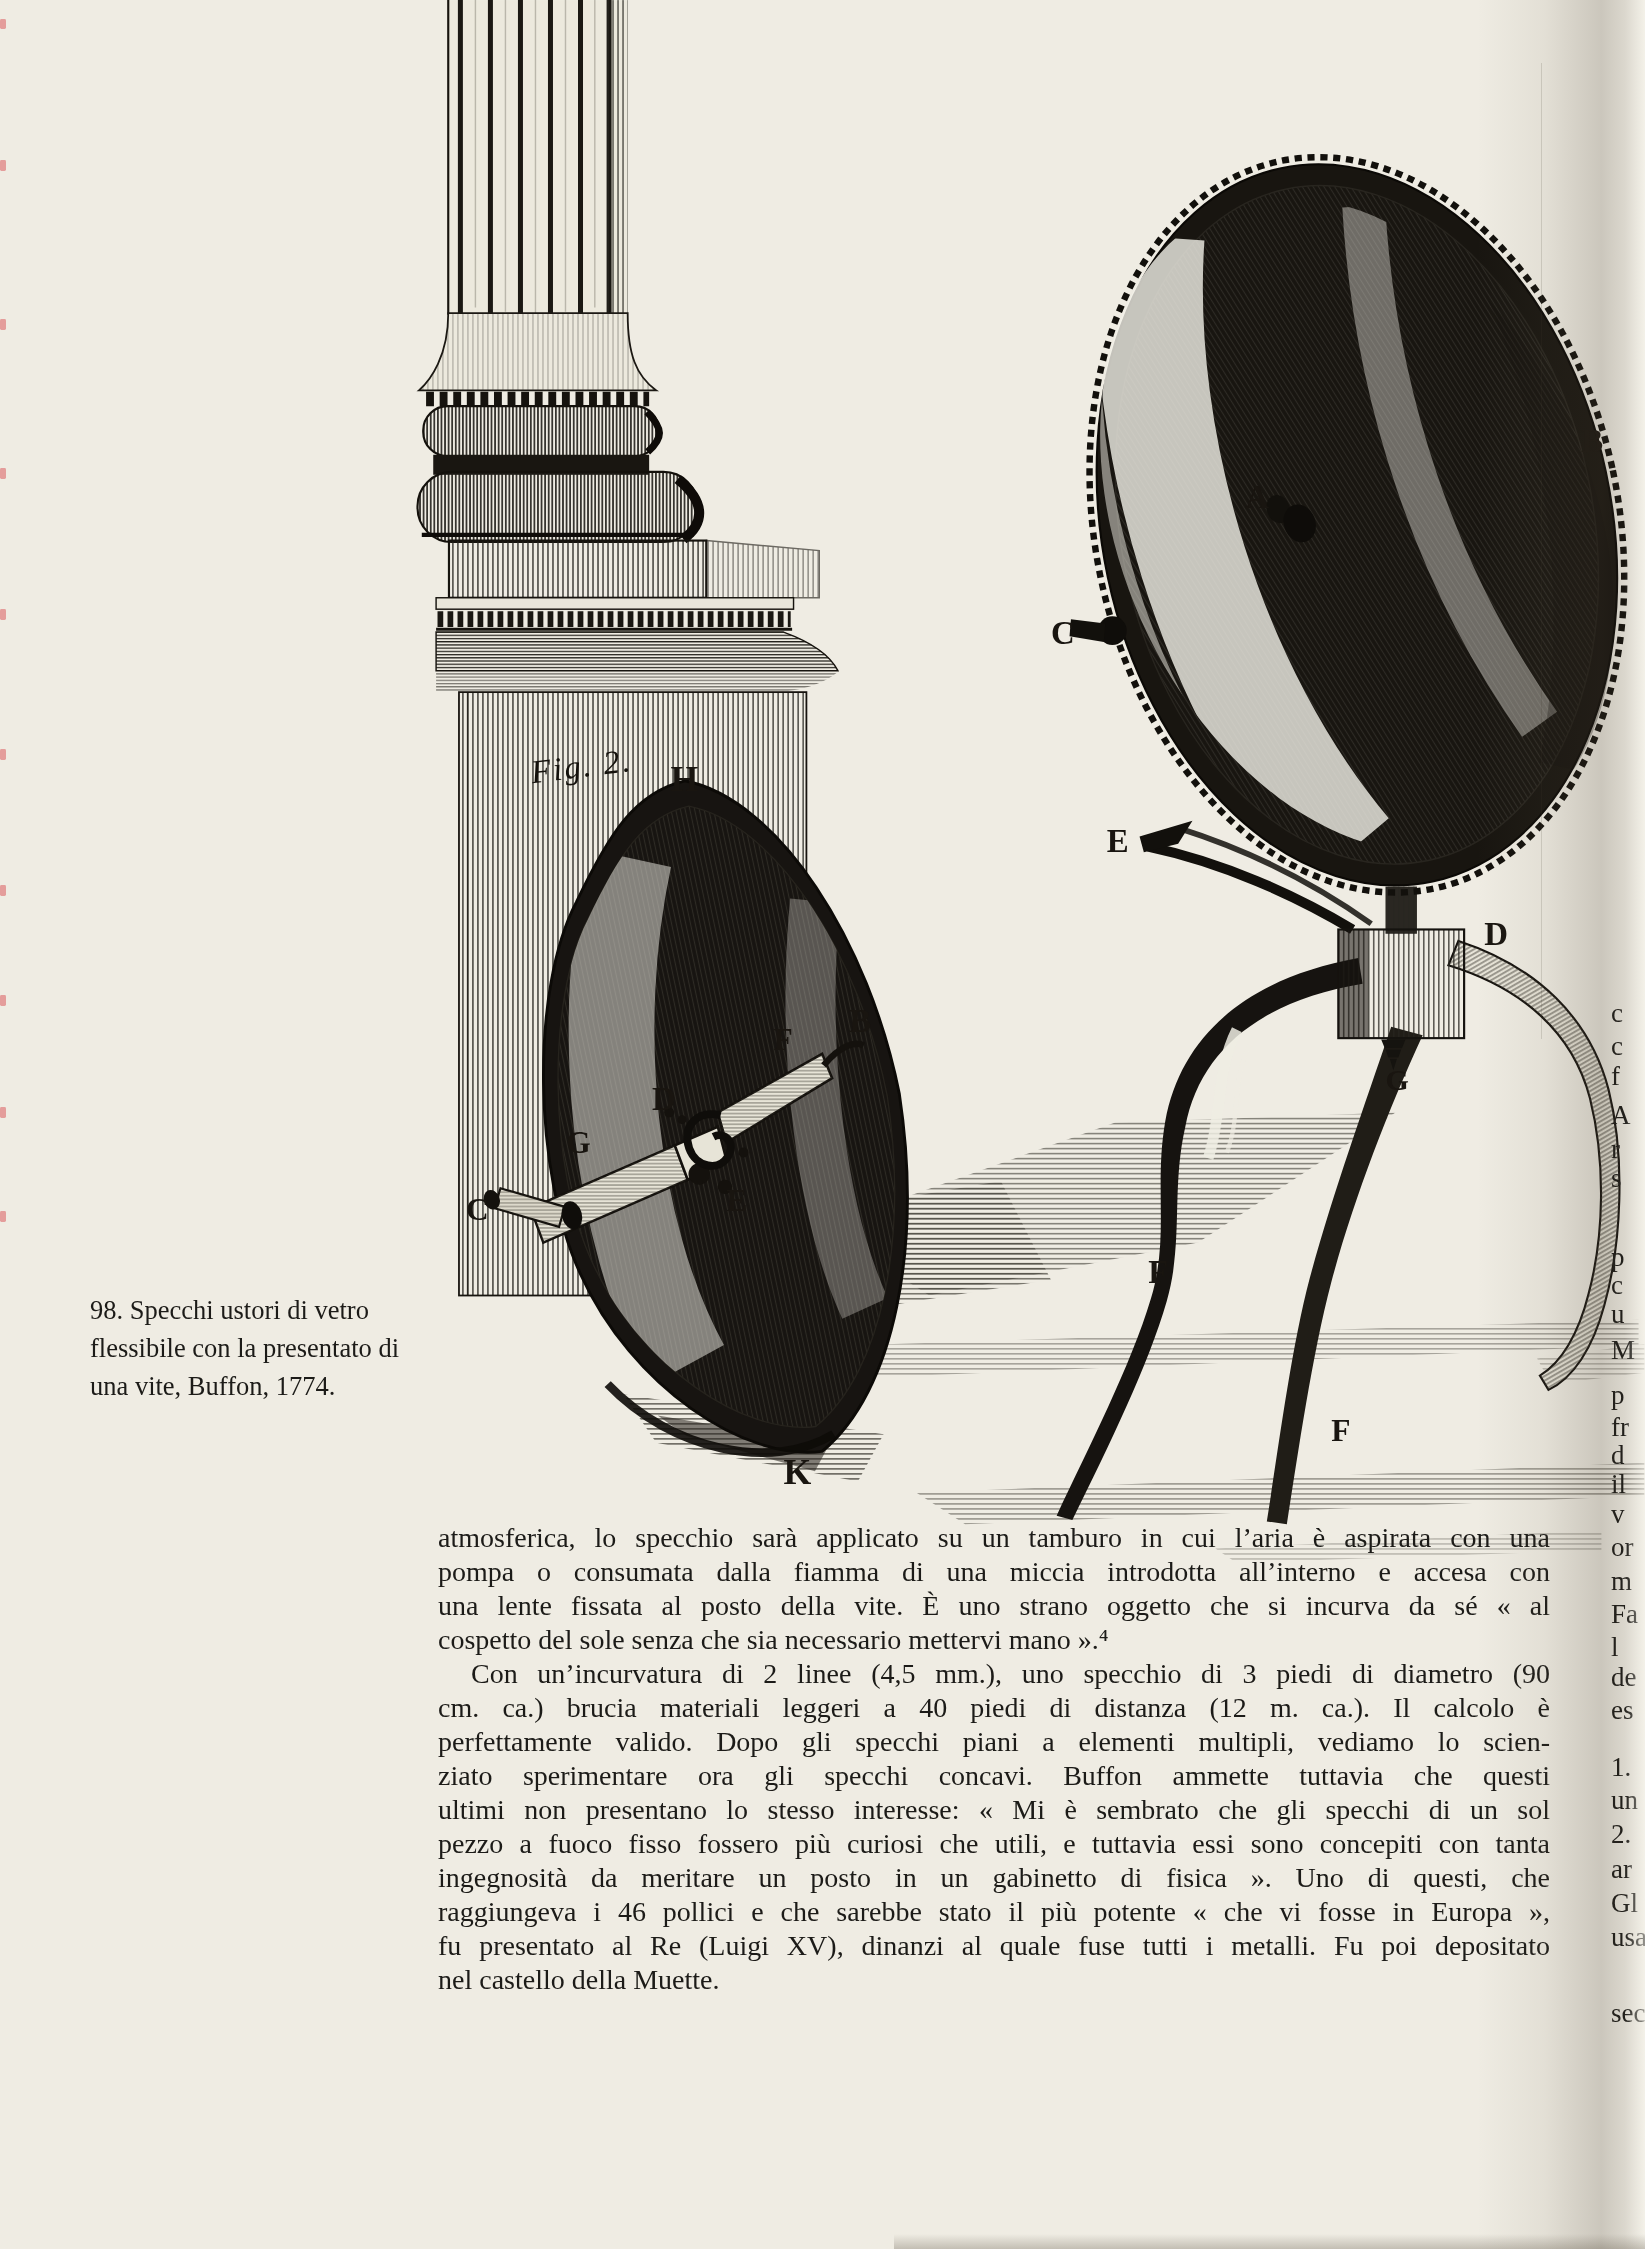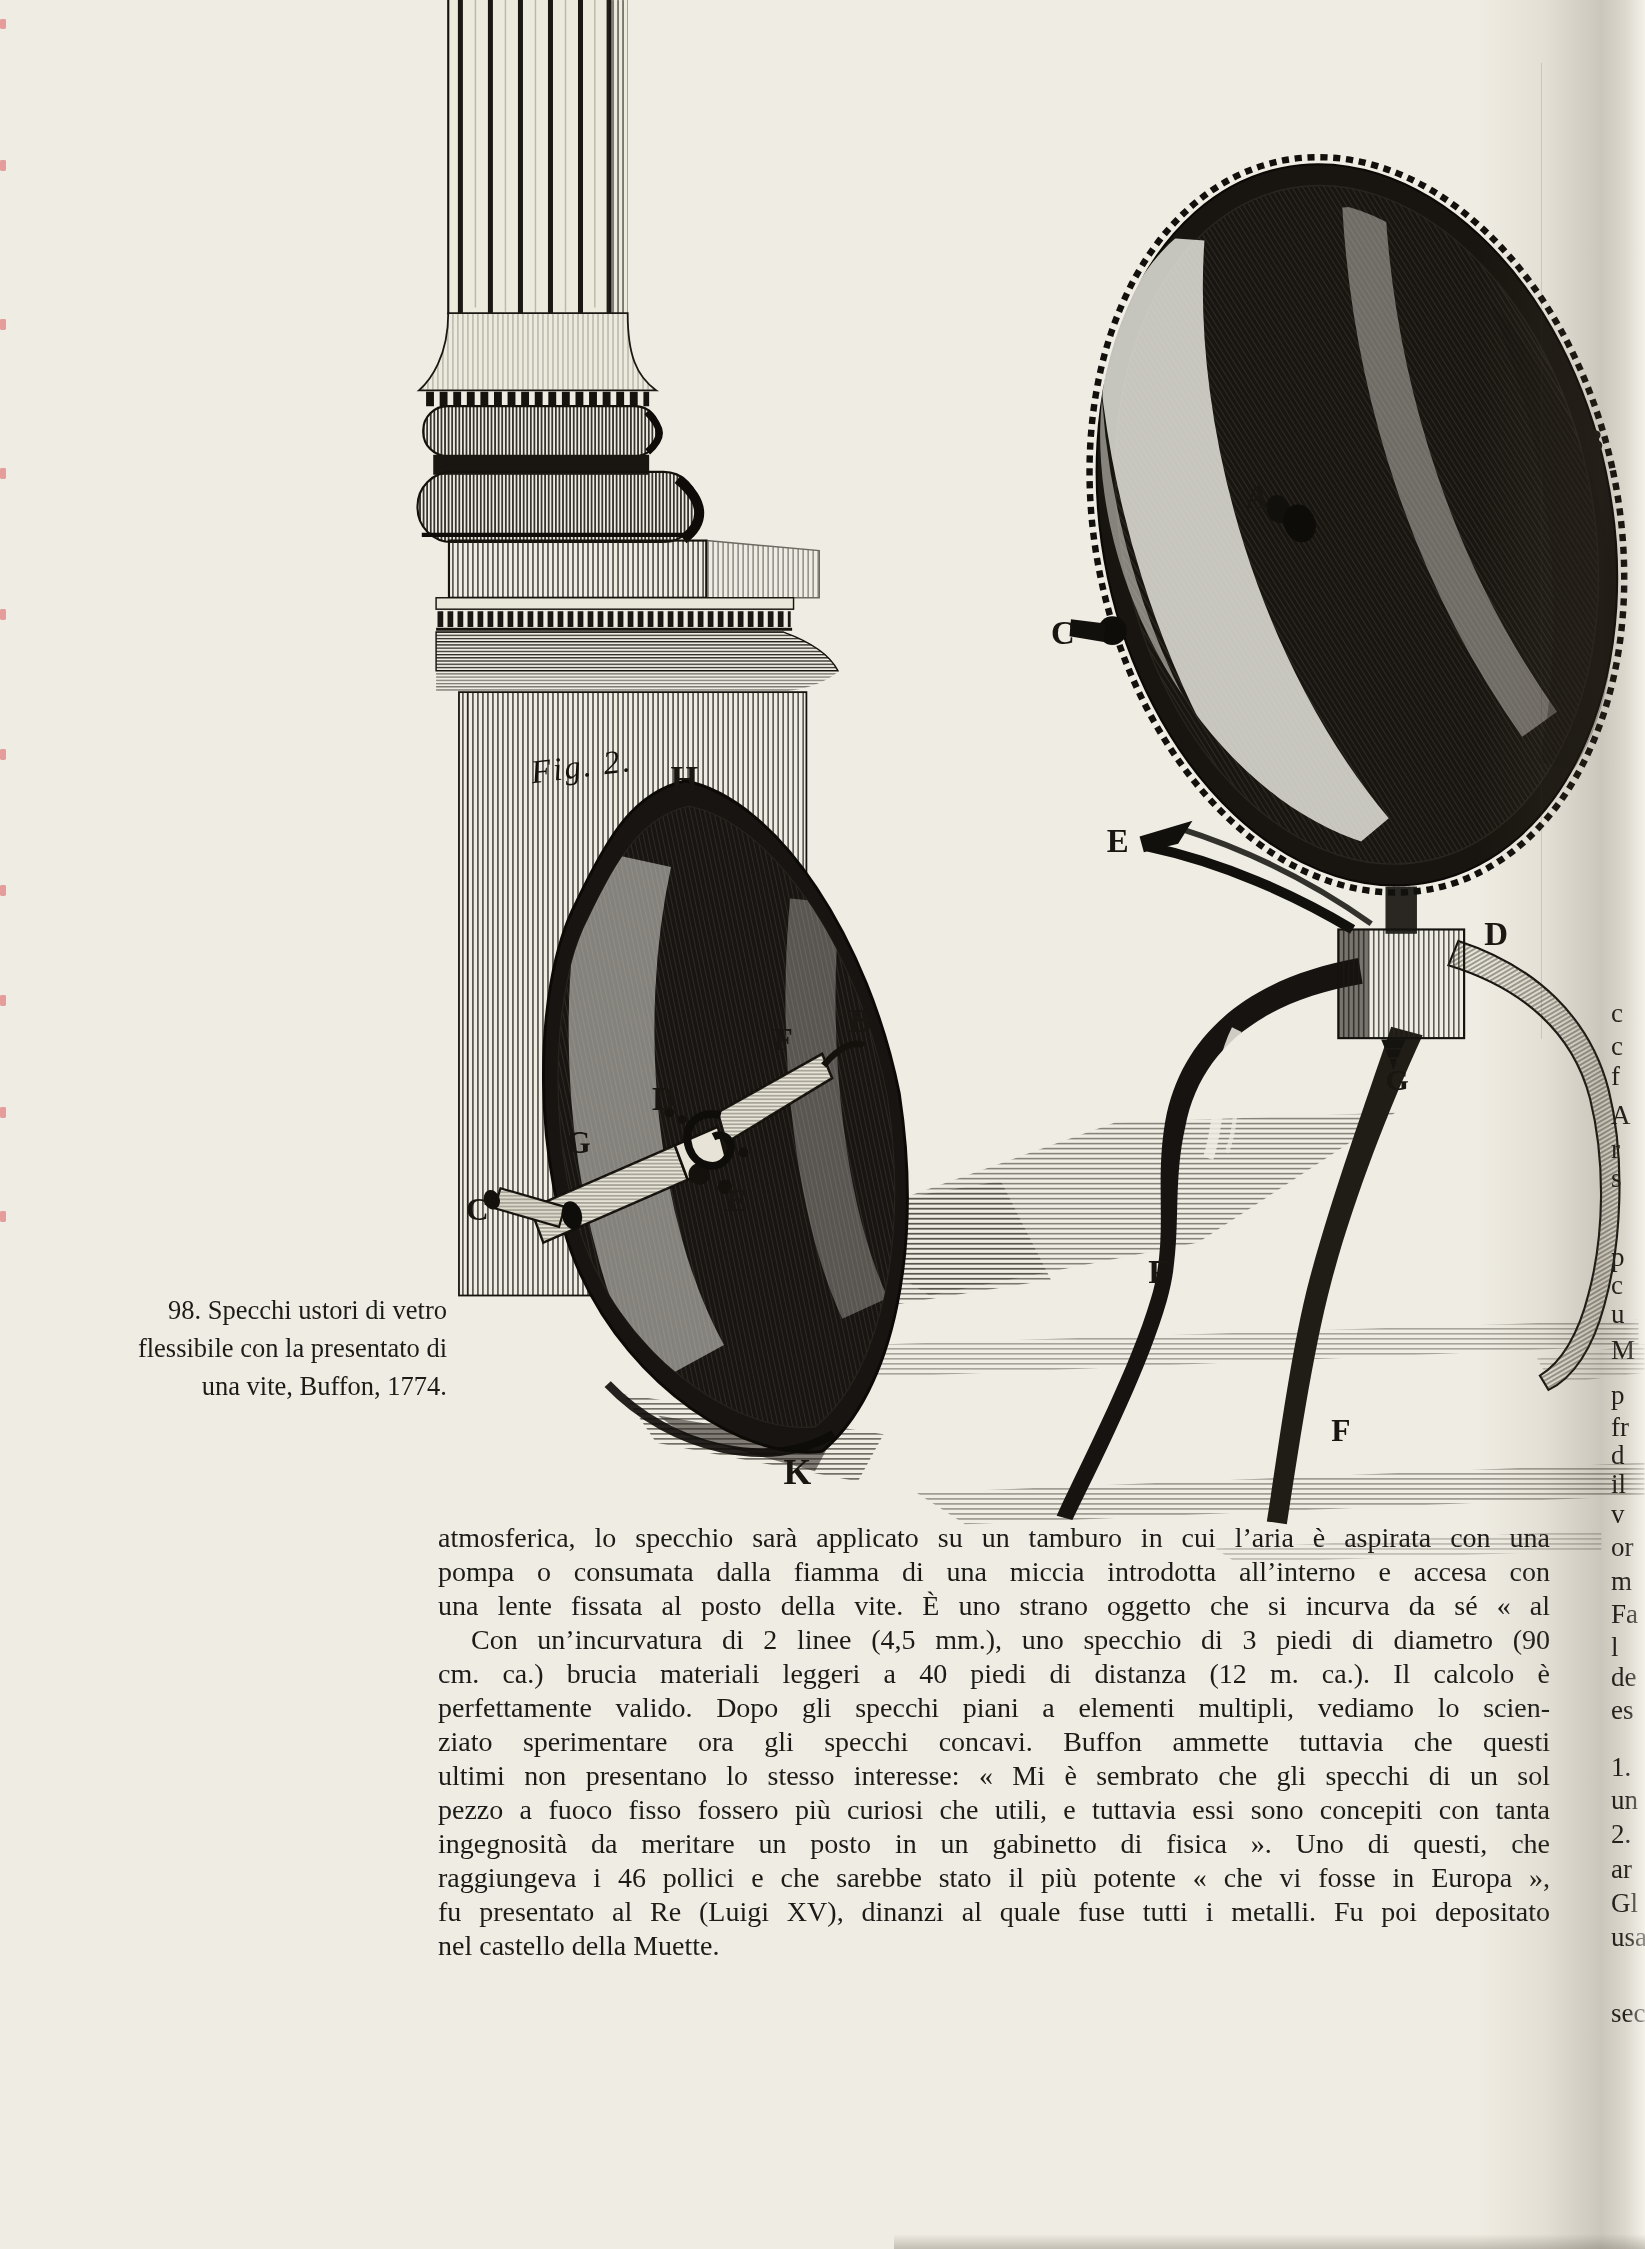--- a/index.html
+++ b/index.html
@@ -1,21 +1,21 @@
 <!DOCTYPE html>
 <html style="font-size:11.4px"><head>
 <meta charset="utf-8">
 <style>
   html,body{margin:0;padding:0;background:#d8d4c8;}
   .page{position:relative;width:1645px;height:2250px;background:#efece3;overflow:hidden;
         font-family:"Liberation Serif","DejaVu Serif",serif;color:#1c1b18;}
   svg{position:absolute;left:0;top:0;}
   .figlab{font-family:"Liberation Serif","DejaVu Serif",serif;font-weight:bold;fill:#191510;}
   .platelab{font-family:"Liberation Serif","DejaVu Serif",serif;font-style:italic;fill:#14110c;letter-spacing:3px;}
-  .caption{position:absolute;left:90px;top:1291px;width:357px;font-size:26.5px;line-height:38px;z-index:3;text-align:right;}
+  .caption{position:absolute;left:90px;top:1291px;width:357px;font-size:26.5px;line-height:38px;z-index:3;}
   .bodytext{position:absolute;left:438px;top:1521px;width:1112px;font-size:28px;line-height:34px;z-index:3;}
   .bline{min-height:34px;}
   .bline.j{text-align:justify;text-align-last:justify;}
   .bline.i{text-indent:33px;}
   .frag{position:absolute;left:1611px;font-size:27px;line-height:29px;z-index:4;}
   .edgemark{position:absolute;left:0;width:6.4px;height:10.7px;border-radius:1.4px;opacity:.55;z-index:6;}
   .curl{position:absolute;right:0;top:0;width:168px;height:2250px;z-index:5;pointer-events:none;
         background:linear-gradient(90deg,rgba(110,100,80,0) 0%,rgba(105,95,75,.09) 40%,
         rgba(75,65,50,.22) 74%,rgba(75,65,50,.12) 88%,rgba(248,246,238,.55) 100%);}
   .crease{position:absolute;left:1541px;top:63px;width:1.4px;height:976px;background:rgba(60,55,45,.16);z-index:2;}
@@ -229,20 +229,21 @@
   <div class="caption">
     <div>98. Specchi ustori di vetro</div>
     <div>flessibile con la presentato di</div>
     <div>una vite, Buffon, 1774.</div>
   </div>
 
   <div class="bodytext">
       <div class="bline j">atmosferica, lo specchio sarà applicato su un tamburo in cui l’aria è aspirata con una</div>
       <div class="bline j">pompa o consumata dalla fiamma di una miccia introdotta all’interno e accesa con</div>
       <div class="bline j">una lente fissata al posto della vite. È uno strano oggetto che si incurva da sé « al</div>
+      <div class="bline">cospetto del sole senza che sia necessario mettervi mano ».⁴</div>
       <div class="bline j i">Con un’incurvatura di 2 linee (4,5 mm.), uno specchio di 3 piedi di diametro (90</div>
       <div class="bline j">cm. ca.) brucia materiali leggeri a 40 piedi di distanza (12 m. ca.). Il calcolo è</div>
       <div class="bline j">perfettamente valido. Dopo gli specchi piani a elementi multipli, vediamo lo scien-</div>
       <div class="bline j">ziato sperimentare ora gli specchi concavi. Buffon ammette tuttavia che questi</div>
       <div class="bline j">ultimi non presentano lo stesso interesse: « Mi è sembrato che gli specchi di un sol</div>
       <div class="bline j">pezzo a fuoco fisso fossero più curiosi che utili, e tuttavia essi sono concepiti con tanta</div>
       <div class="bline j">ingegnosità da meritare un posto in un gabinetto di fisica ». Uno di questi, che</div>
       <div class="bline j">raggiungeva i 46 pollici e che sarebbe stato il più potente « che vi fosse in Europa »,</div>
       <div class="bline j">fu presentato al Re (Luigi XV), dinanzi al quale fuse tutti i metalli. Fu poi depositato</div>
       <div class="bline">nel castello della Muette.</div>

